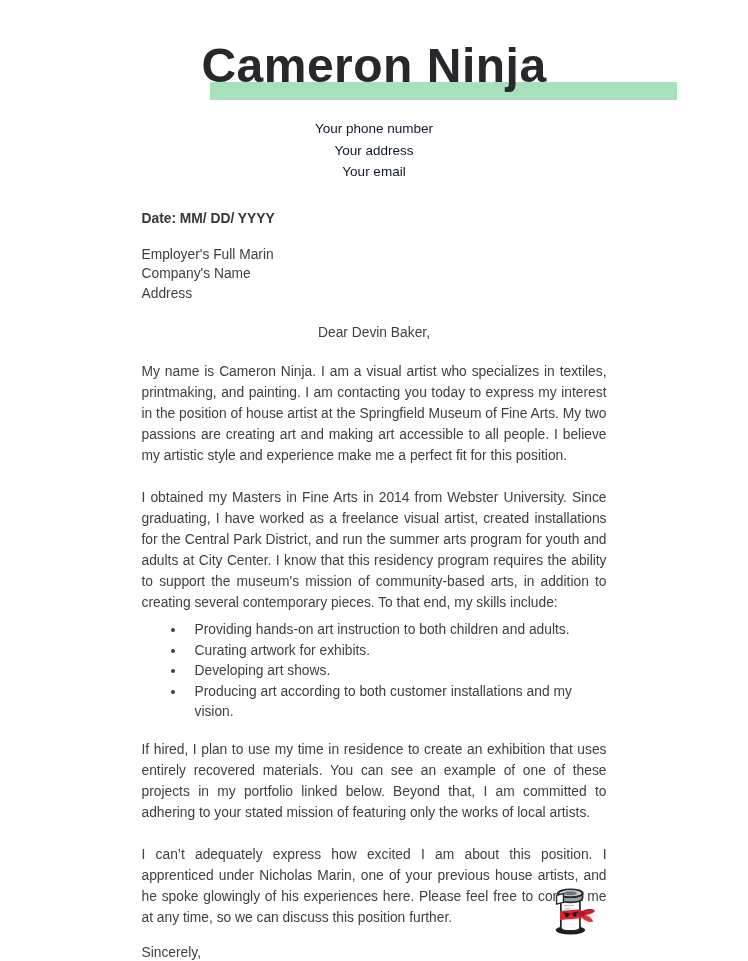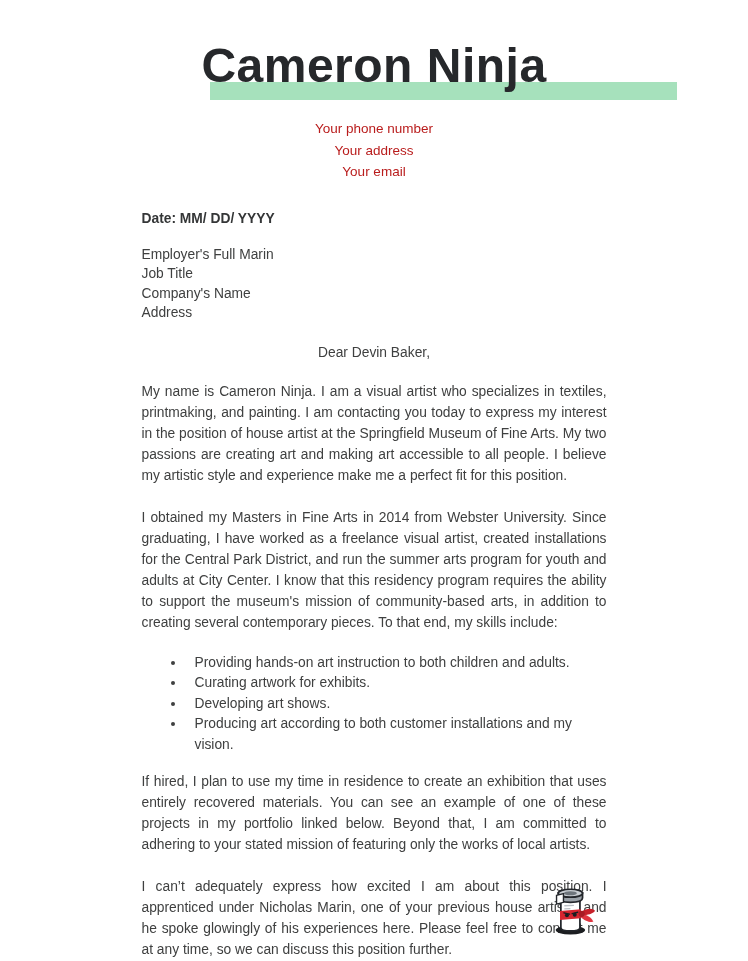--- a/index.html
+++ b/index.html
@@ -31,29 +31,29 @@
     font-size: 48px;
     line-height: 48px;
     font-weight: bold;
     color: #26282b;
     letter-spacing: 0.5px;
   }
   .contact {
     margin-top: 28px;
     font-size: 13.5px;
     line-height: 21.5px;
-    color: #b91c1c;
+    color: #0f172a;
   }
   
   .content { padding: 0 72px; font-size: 13.8px; }
   .date-line { margin-top: 28px; font-weight: bold; color: #343637; }
   .recipient { margin-top: 19px; line-height: 19.5px; }
   .salutation { margin-top: 22px; text-align: center; }
   .para { margin-top: 21px; line-height: 21px; text-align: justify; }
-  .skills { margin-top: 20px; padding-left: 44px; line-height: 20.5px; list-style: disc; }
+  .skills { margin-top: 7px; padding-left: 44px; line-height: 20.5px; list-style: disc; }
   .skills li { padding-left: 9px; }
   .para-after-list { margin-top: 16px; }
   .closing { margin-top: 14px; }
   .signature { margin-top: 15px; }
   
   .logo {
     position: absolute;
     right: 32px;
     top: 884px;
     display: flex;
@@ -78,21 +78,20 @@
       <div>Your address</div>
       <div>Your email</div>
     </div>
   </div>
 
   <div class="content">
     <p class="date-line">Date: MM/ DD/ YYYY</p>
 
     <div class="recipient">
       <div>Employer's Full Marin</div>
-      <div>Job Title</div>
       <div>Company's Name</div>
       <div>Address</div>
     </div>
 
     <p class="salutation">Dear Devin Baker,</p>
 
     <p class="para">My name is Cameron Ninja. I am a visual artist who specializes in textiles, printmaking, and painting. I am contacting you today to express my interest in the position of house artist at the Springfield Museum of Fine Arts. My two passions are creating art and making art accessible to all people. I believe my artistic style and experience make me a perfect fit for this position.</p>
     <p class="para">I obtained my Masters in Fine Arts in 2014 from Webster University. Since graduating, I have worked as a freelance visual artist, created installations for the Central Park District, and run the summer arts program for youth and adults at City Center. I know that this residency program requires the ability to support the museum's mission of community-based arts, in addition to creating several contemporary pieces. To that end, my skills include:</p>
 
     <ul class="skills">

